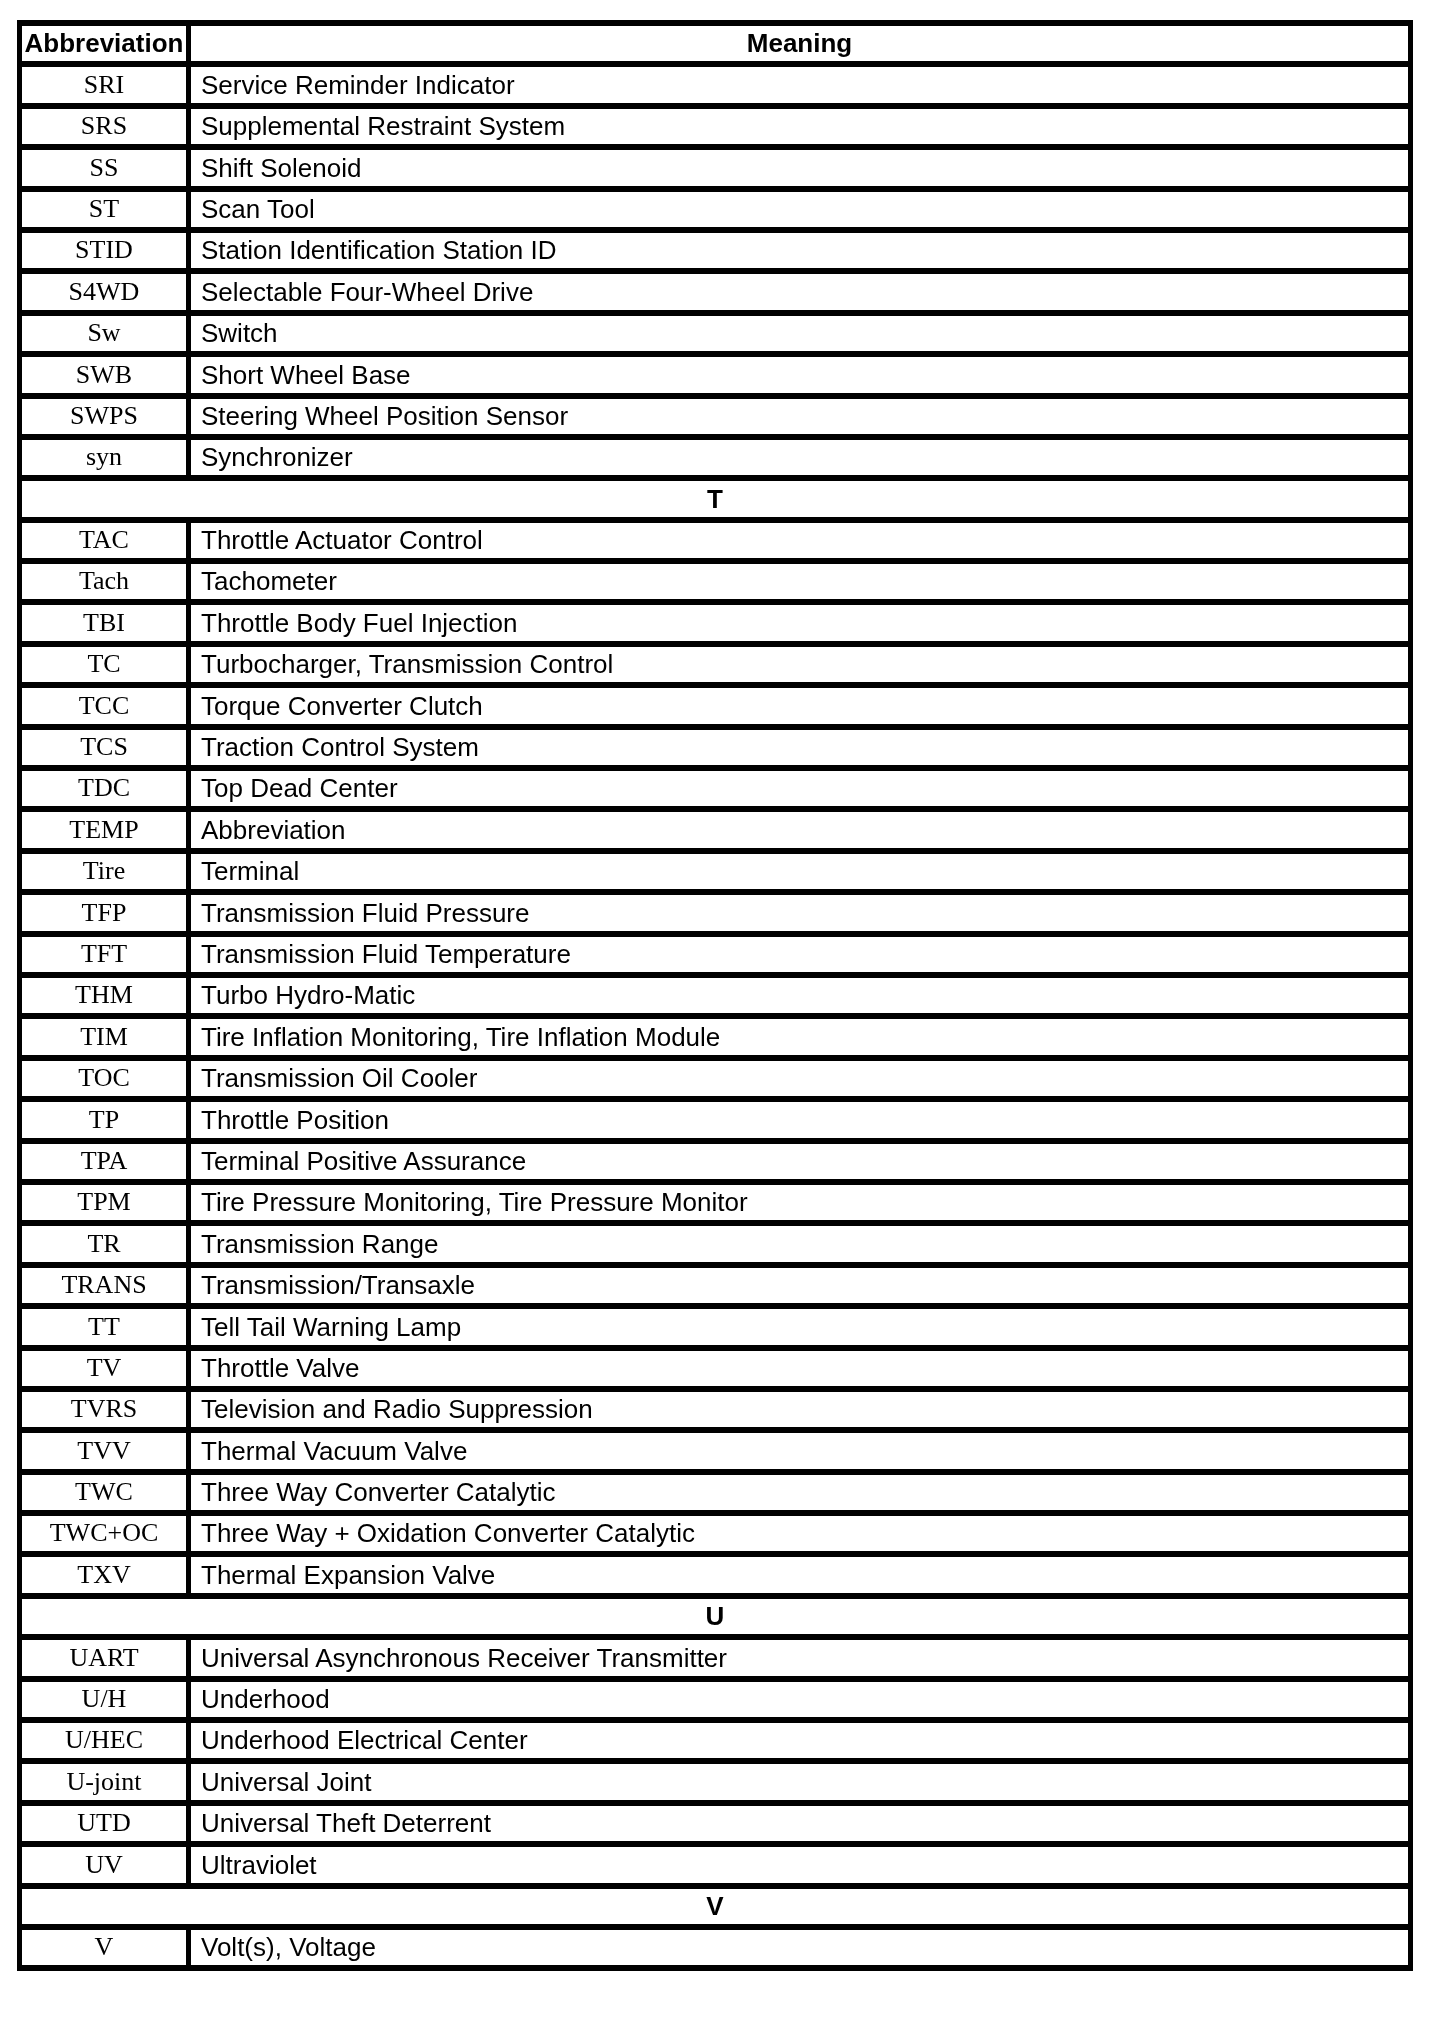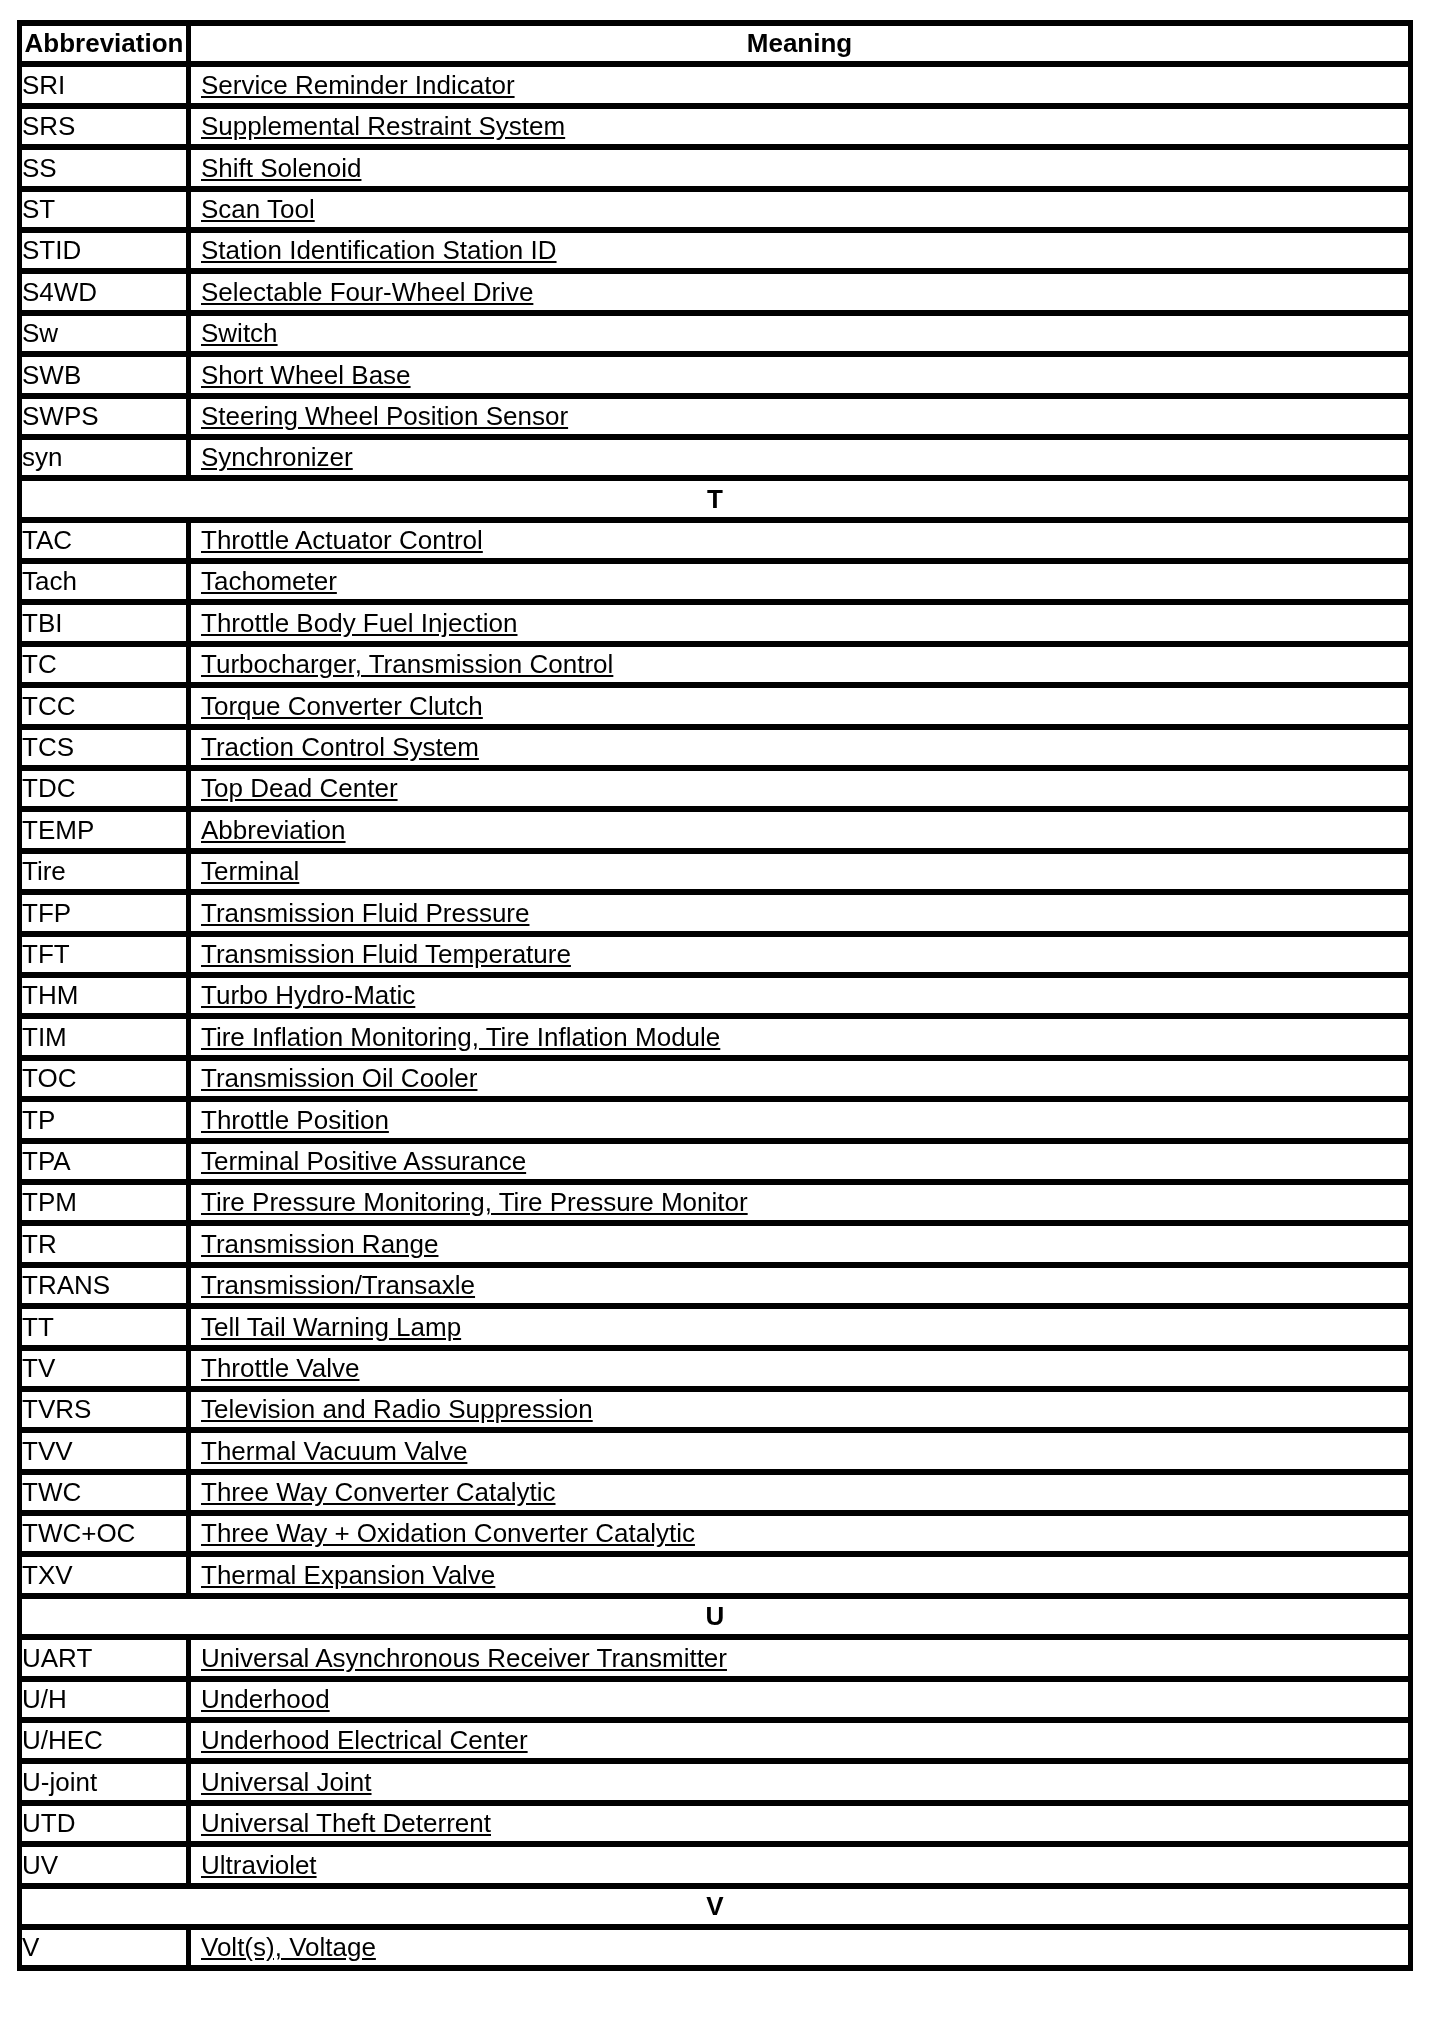--- a/index.html
+++ b/index.html
@@ -35,25 +35,26 @@
     line-height: 1.1;
     color: #000000;
     overflow: hidden;
     white-space: nowrap;
   }
   .abbrev-table th {
     font-weight: bold;
     text-align: center;
   }
   .abbrev-table td.abbr-cell {
+    text-align: center;
+    font-family: Liberation Serif, serif;
   }
   .abbrev-table td.meaning-cell {
     text-align: left;
     padding-left: 10px;
-    text-decoration: underline;
   }
   .abbrev-table tr.section-row td {
     font-weight: bold;
     text-align: center;
   }
 </style>
 </head>
 <body>
 
 <div class="page">

